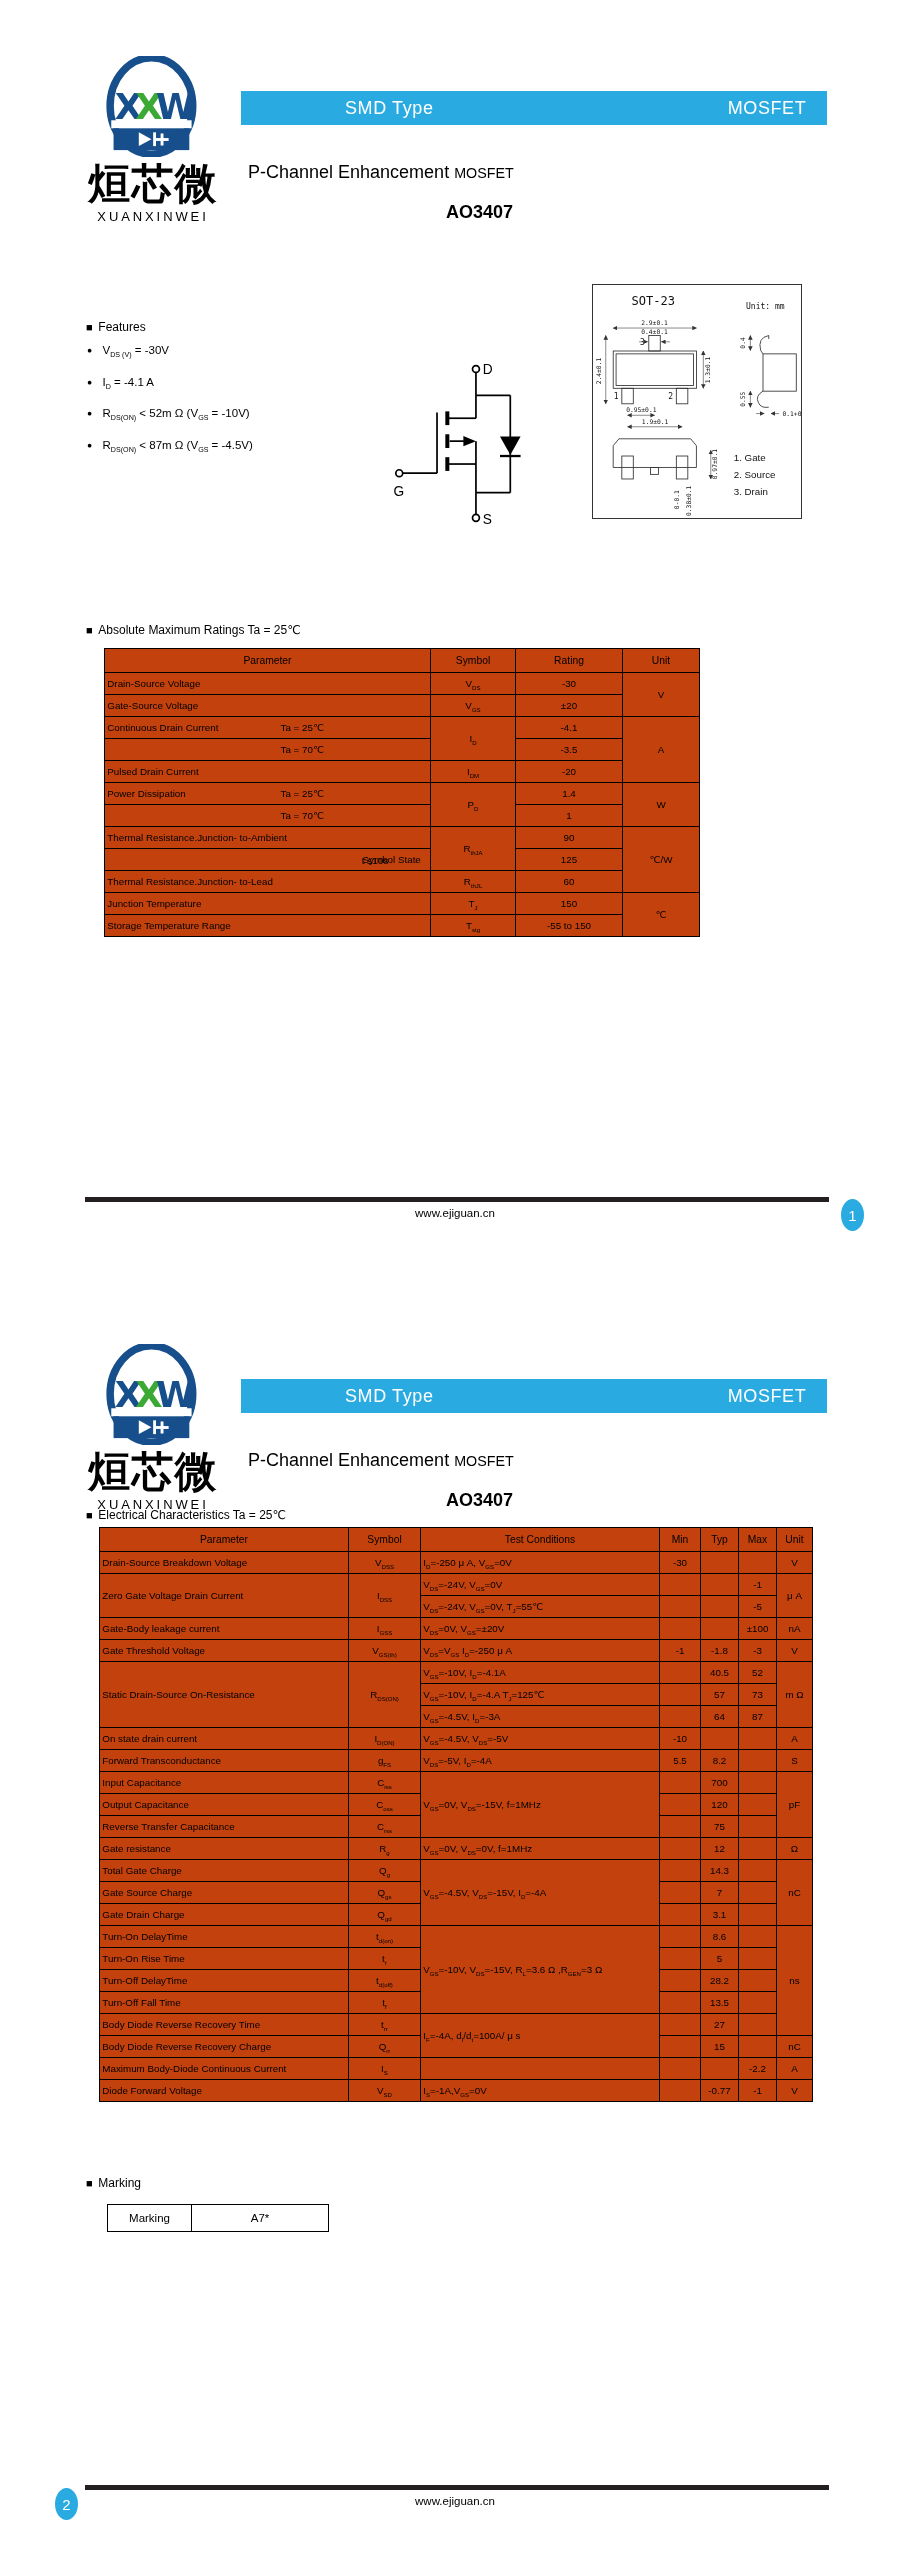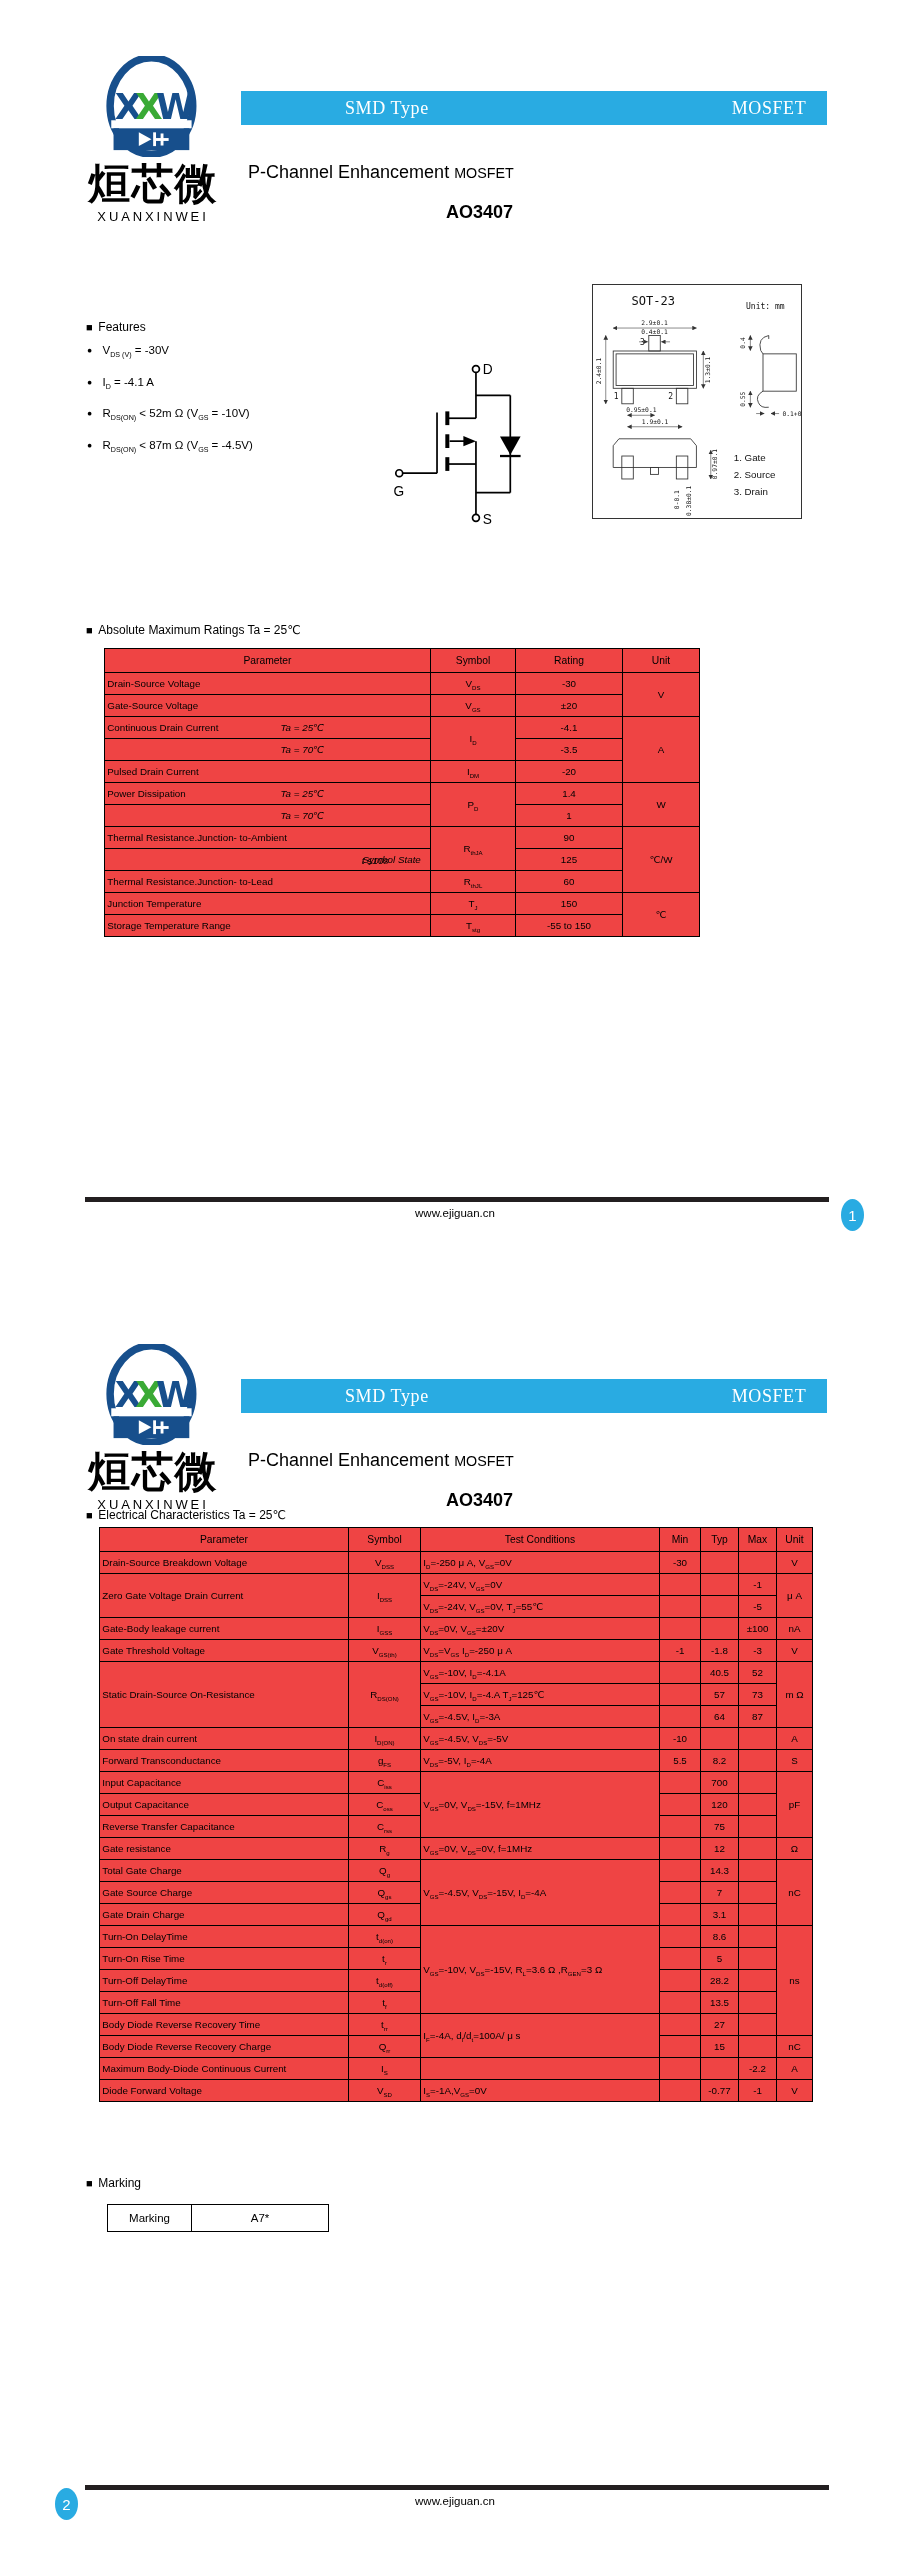--- a/index.html
+++ b/index.html
@@ -1,43 +1,43 @@
 <!DOCTYPE html>
 <html style="--accent: #29abe2; --navy: #174f8c; --green: #3aaa35;font-size:9.2px"><head>
 <meta charset="utf-8">
 <style>
   html,body{margin:0;padding:0;background:#fff;}
   body{width:910px;font-family:"Liberation Sans","DejaVu Sans",sans-serif;color:#000;}
   .page{position:relative;width:910px;height:1288px;background:#fff;overflow:hidden;}
   sub{font-size:0.62em;line-height:0;}
   
   .banner{position:absolute;left:241px;top:91px;width:586px;height:34px;background:var(--accent);
-          display:flex;align-items:center;justify-content:space-between;padding:0 20.7px 0 104px;box-sizing:border-box;font-family:Liberation Serif, serif;}
+          display:flex;align-items:center;justify-content:space-between;padding:0 20.7px 0 104px;box-sizing:border-box;}
   .banner span{color:#fff;font-size:18px;letter-spacing:0.6px;}
   .subtitle{position:absolute;left:248px;top:162px;font-weight:normal;font-size:18px;}
   .subtitle .sfx{font-size:14.3px;}
   .partno{position:absolute;left:356px;top:202px;width:247px;text-align:center;font-weight:bold;font-size:18px;}
   .logo-cn{position:absolute;left:84px;top:156px;width:138px;text-align:center;font-weight:900;font-size:42px;letter-spacing:1.1px;font-family:"DejaVu Sans",sans-serif;}
   .logo-rom{position:absolute;left:84px;top:209px;width:138px;text-align:center;font-size:13px;letter-spacing:2.9px;}
   
   .sect{position:absolute;font-size:12px;display:flex;align-items:center;gap:5.7px;}
   .sect .sq{font-size:11px;}
   
   .feat-item{position:absolute;left:87px;font-size:11.5px;display:flex;align-items:center;gap:10.3px;}
   .feat-item .blt{font-size:8.6px;}
   
-  table.t{border-collapse:collapse;table-layout:fixed;position:absolute;background:#ef4444;}
+  table.t{border-collapse:collapse;table-layout:fixed;position:absolute;background:#c2410c;}
   table.t,table.t td,table.t th{border:1.1px solid #000;}
   table.t{border-width:1.7px;}
   table.t th{font-weight:normal;font-size:10.3px;height:20.7px;border-bottom-width:1.7px;}
   table.t td{font-size:9.8px;height:21px;padding:0 2.3px;}
   td.param{text-align:left;padding-left:6.9px;position:relative;}
   td.c{text-align:center;}
   td.cond-cell{text-align:left;padding-left:5.7px;}
-  .cond{position:absolute;top:50%;transform:translateY(-50%);font-style:italic;}
+  .cond{position:absolute;top:50%;transform:translateY(-50%);}
   .cond-a{left:54%;}
   .cond-b{left:79%;margin-top:23px;}
   .cond-c{right:9.2px;}
   
   .pkg{position:absolute;left:592px;top:284px;width:210px;height:235px;border:1.1px solid #333;box-sizing:border-box;}
   .pkg svg{display:block;}
   .dims{font:11px "DejaVu Sans Mono",monospace;fill:#111;}
   .pkg-title{font:21px "DejaVu Sans Mono",monospace;fill:#111;}
   .pkg-unit{font:14px "DejaVu Sans Mono",monospace;fill:#111;}
   .leg{font:17px "Liberation Sans",sans-serif;fill:#111;}

